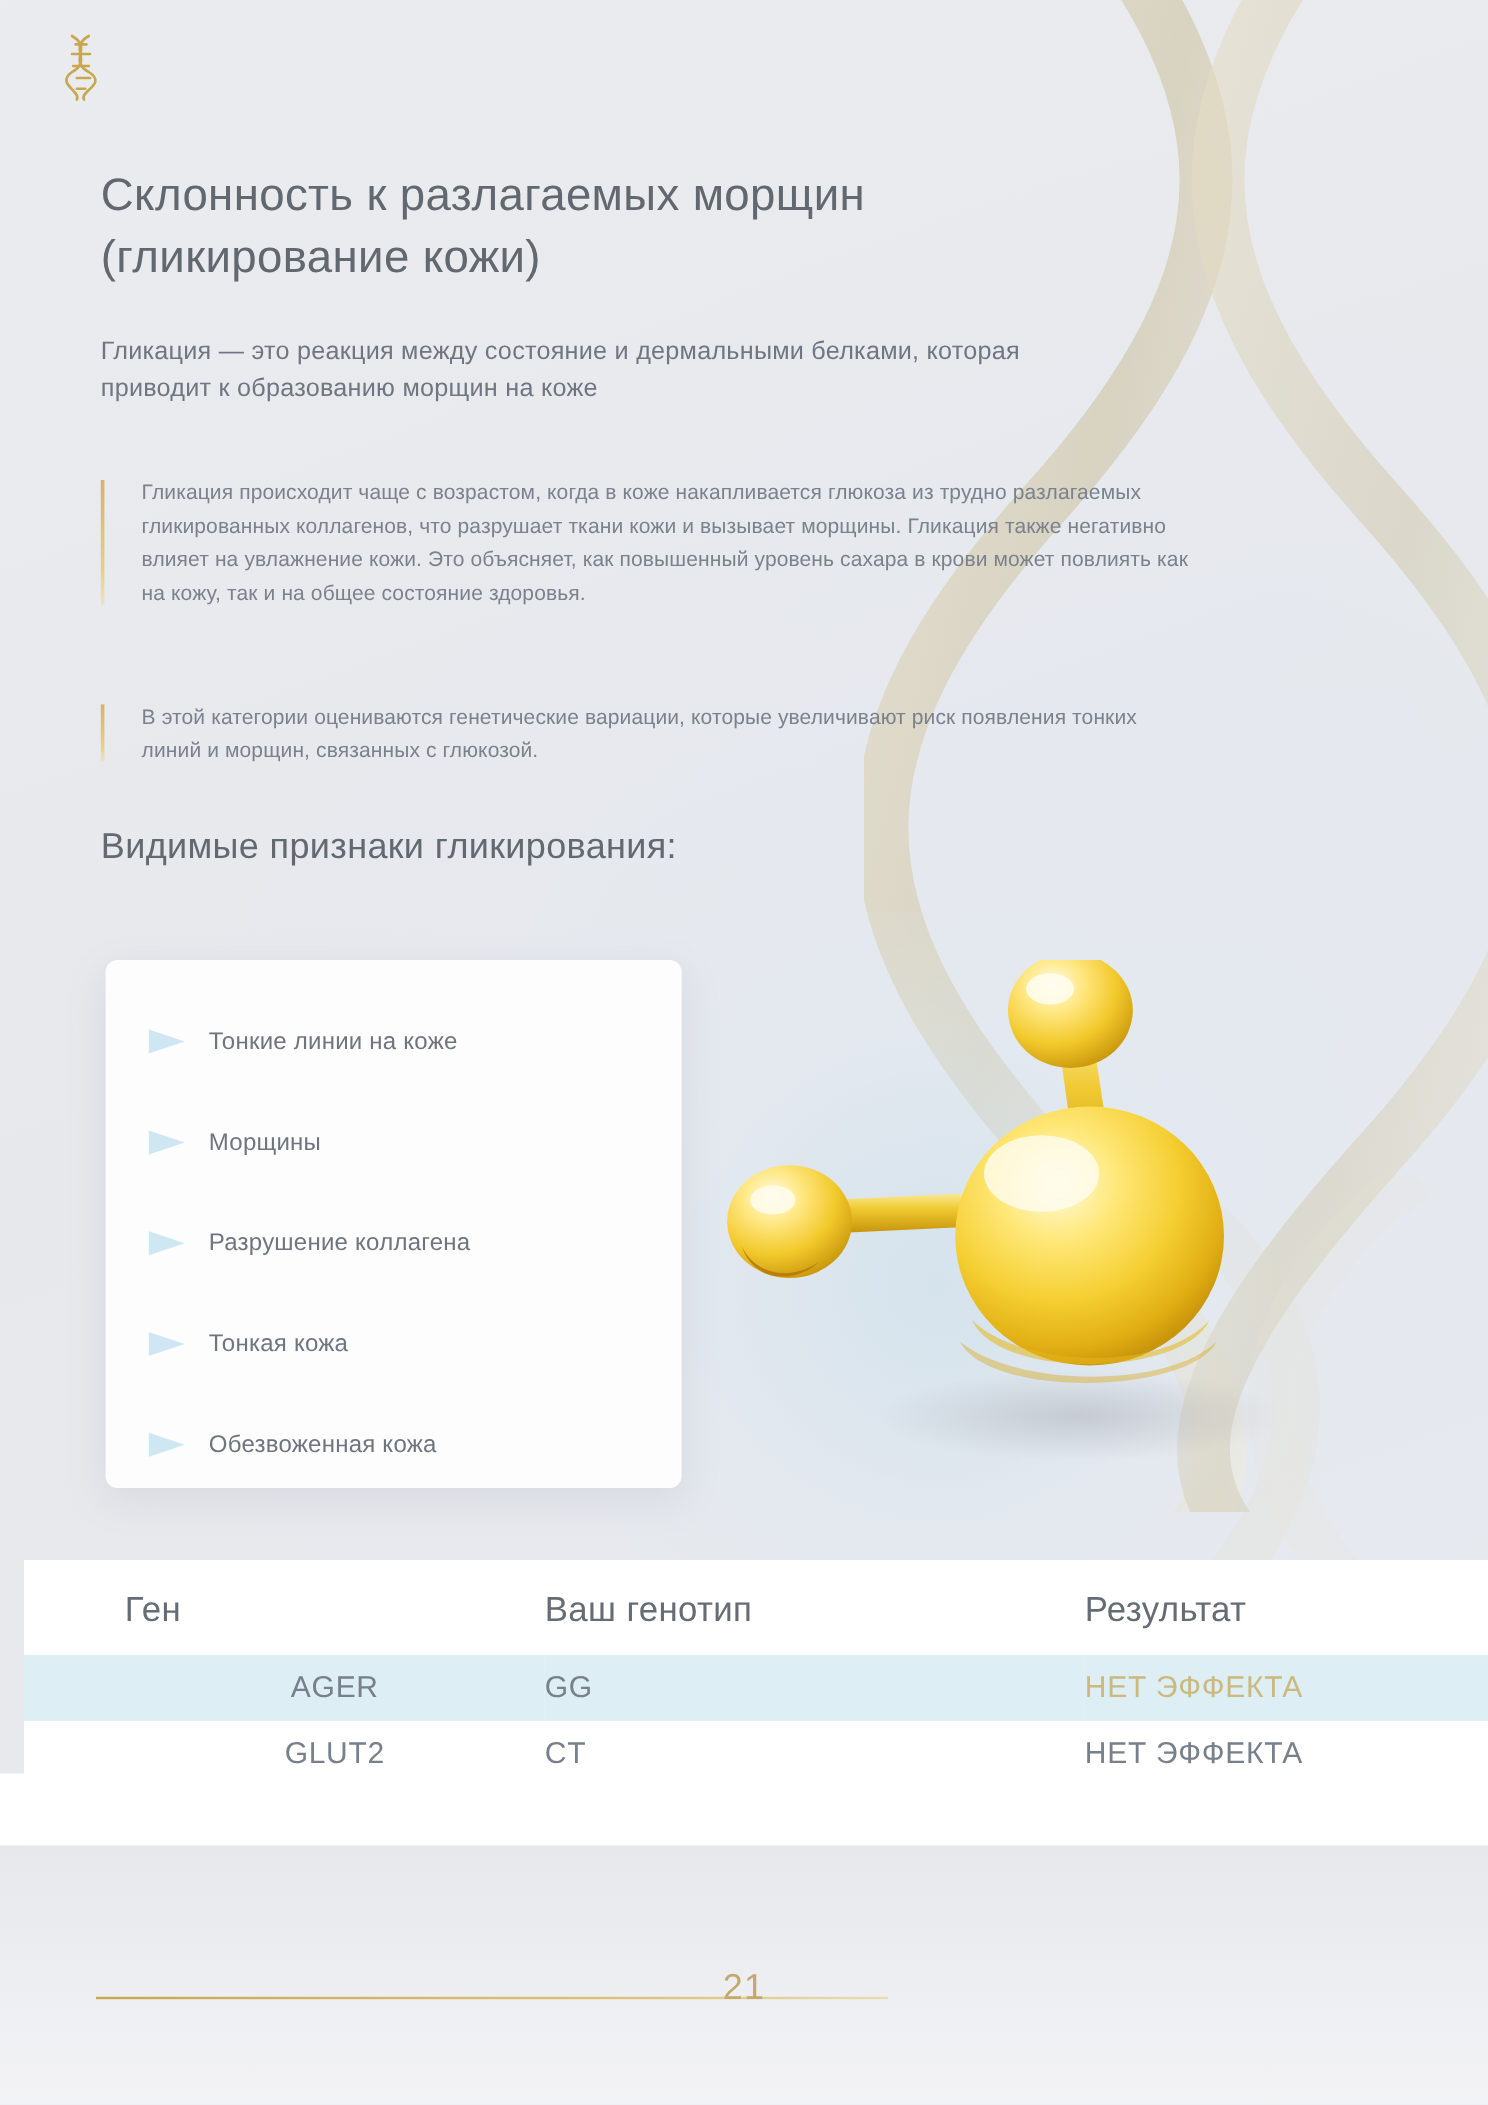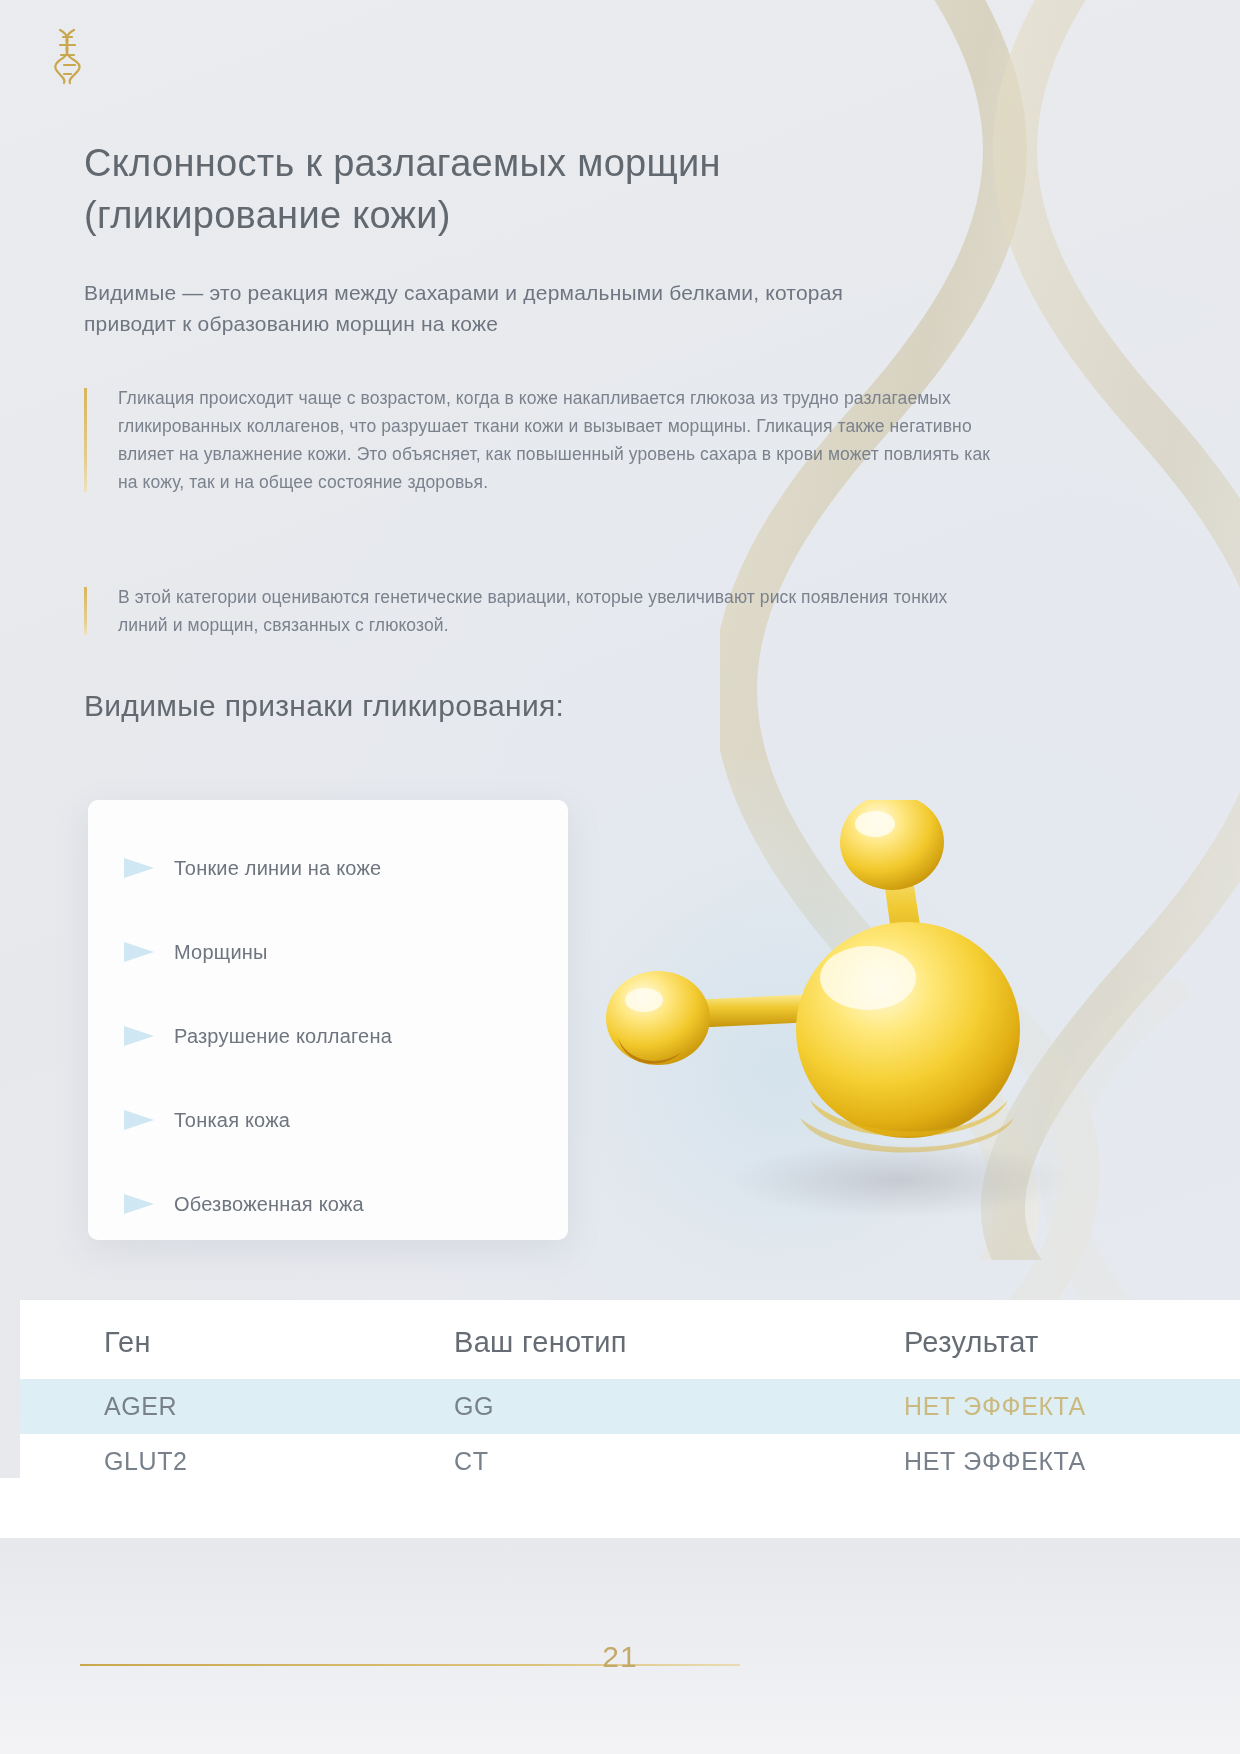--- a/index.html
+++ b/index.html
@@ -101,21 +101,21 @@
   }
   .quote::before {
     content: "";
     position: absolute;
     left: 0;
     top: 4px;
     bottom: 4px;
     width: 3px;
     background: linear-gradient(180deg, #d9b55b 0%, #e4cd91 70%, #efe2c2 100%);
   }
-  .quote-1 { top: 366px; }
+  .quote-1 { top: 378px; }
   .quote-2 { top: 556px; width: 830px; margin-top: 27px; }
 
   .section-heading {
     position: absolute;
     left: 84px;
     top: 664px;
     font-size: 30px;
     font-weight: 400;
     color: #636970;
     letter-spacing: 0.3px;
@@ -185,21 +185,21 @@
     color: #666c74;
     padding: 26px 0 20px 0;
     letter-spacing: 0.3px;
   }
   .table td {
     font-size: 25px;
     color: #78808b;
     padding: 13px 0;
     letter-spacing: 0.6px;
   }
-  .col-gene   { width: 350px; padding-left: 84px !important; }
+  .col-gene   { width: 350px; padding-left: 84px !important; text-align: center; }
   .col-geno   { width: 450px; }
   .col-result { width: 440px; }
   .row-alt td { background: #ddeef4; }
   .result-cell { color: #d9c27f; letter-spacing: 0.8px; }
   .row-alt .result-cell { color: #cbb97f; }
 
   .table-footer-gap {
     position: absolute;
     left: 0;
     top: 1478px;
@@ -296,21 +296,21 @@
     <line x1="17" y1="29" x2="30" y2="29"></line>
     <line x1="20" y1="39" x2="31" y2="39"></line>
     <line x1="20" y1="48" x2="27" y2="48"></line>
   </g>
 </svg>
 
 <div class="content">
 
   <h1 class="title">Склонность к разлагаемых морщин (гликирование кожи)</h1>
 
-  <p class="subtitle">Видимые — это реакция между сахарами и дермальными белками, которая приводит к образованию морщин на коже</p>
+  <p class="subtitle">Гликация — это реакция между состояние и дермальными белками, которая приводит к образованию морщин на коже</p>
 
   <p class="quote quote-1">Гликация происходит чаще с возрастом, когда в коже накапливается глюкоза из трудно разлагаемых гликированных коллагенов, что разрушает ткани кожи и вызывает морщины. Гликация также негативно влияет на увлажнение кожи. Это объясняет, как повышенный уровень сахара в крови может повлиять как на кожу, так и на общее состояние здоровья.</p>
   <p class="quote quote-2">В этой категории оцениваются генетические вариации, которые увеличивают риск появления тонких линий и морщин, связанных с глюкозой.</p>
 
   <h2 class="section-heading">Видимые признаки гликирования:</h2>
 
   <div class="signs-card">
 
     <div class="sign-row">
       <span class="sign-arrow">

